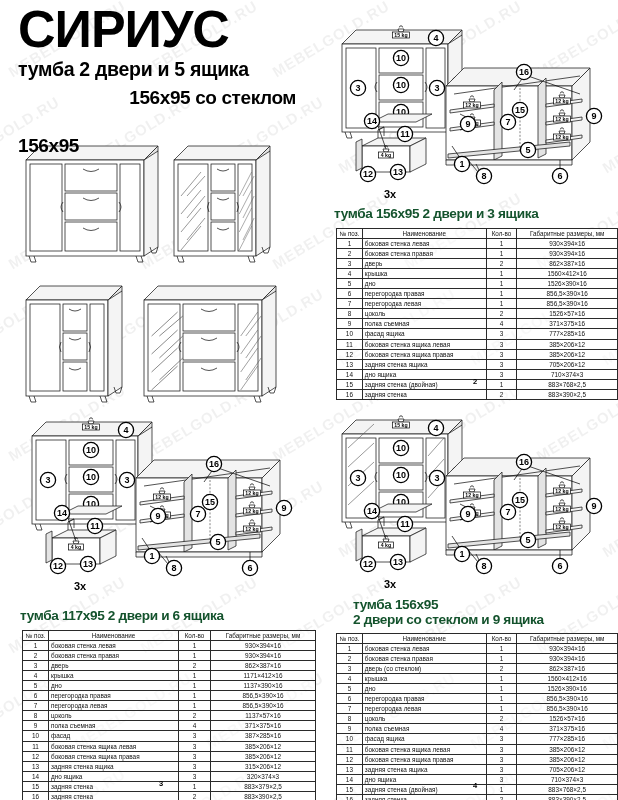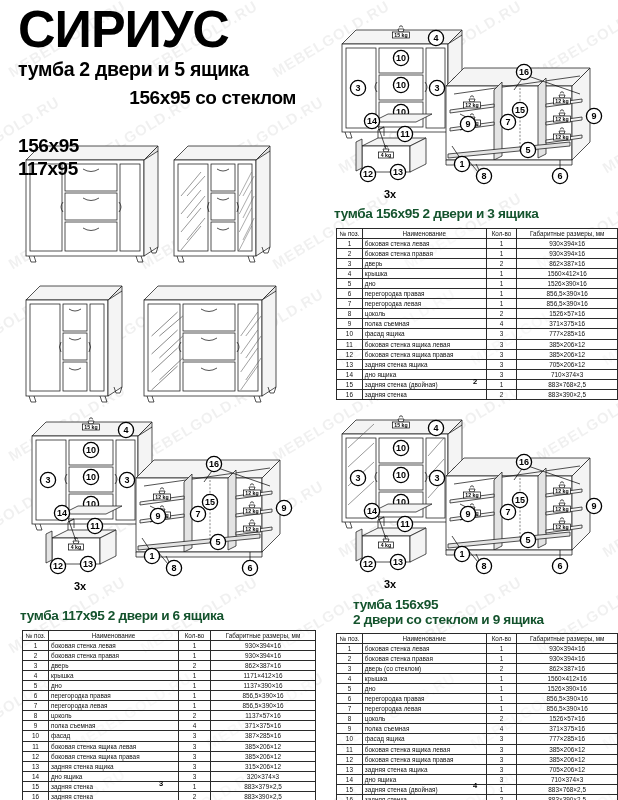--- a/index.html
+++ b/index.html
@@ -171,21 +171,20 @@
       <div class="wm" style="left: 396px; top: 798px;">MEBELGOLD.RU</div>
       <div class="wm" style="left: 528px; top: 798px;">MEBELGOLD.RU</div>
     </div>
 
   <div class="title-block">
     <div class="brand">СИРИУС</div>
     <div class="subtitle">тумба 2 двери и 5 ящика</div>
     <div class="sizes">
       <div class="sizes-col a">
         <div>156x95</div>
-        <div>117x95</div>
       </div>
       <div class="sizes-col b">
         <div>156x95 со стеклом</div>
       </div>
     </div>
   </div>
 
   <div class="diagram" style="left:22px; top:142px;">
     <svg width="300" height="265" viewBox="0 0 300 265">
       <defs>

